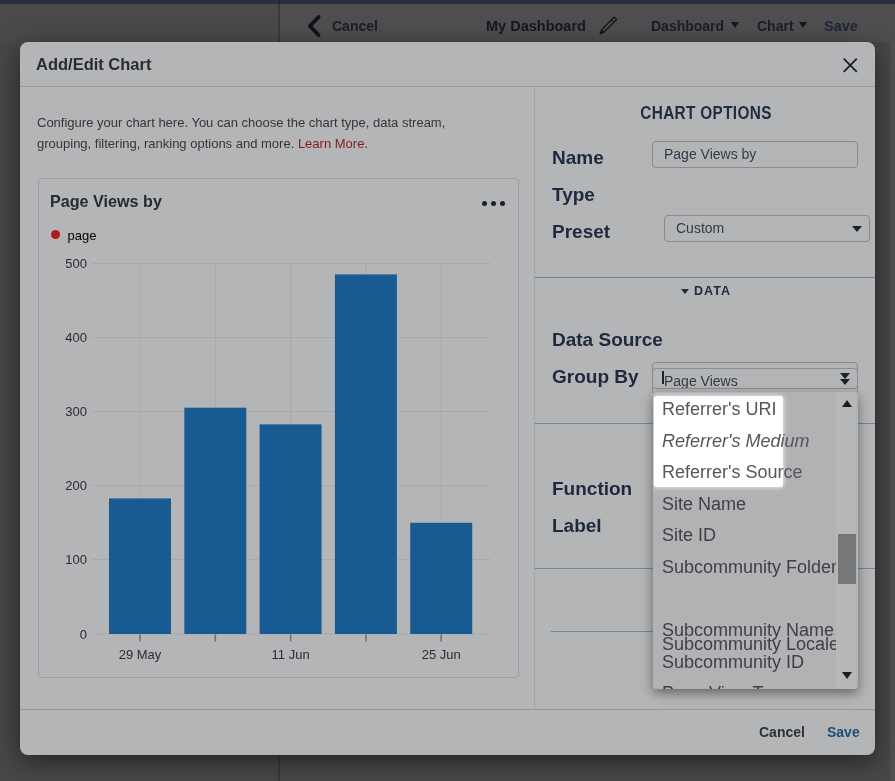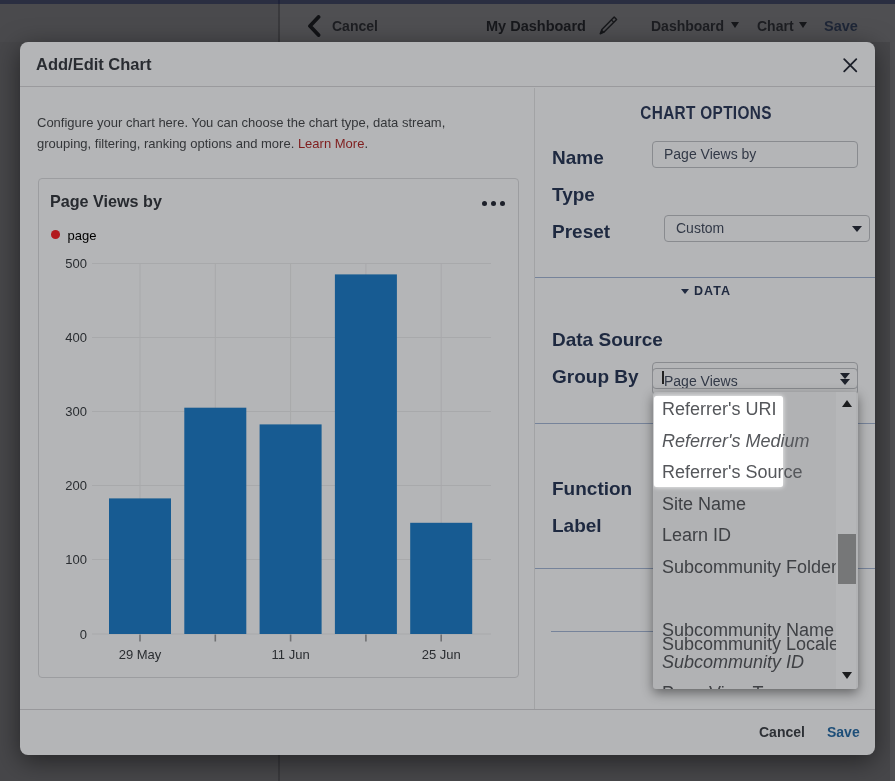--- a/index.html
+++ b/index.html
@@ -192,23 +192,23 @@
     <div class="abs hsep" id="sep3"></div>
     <div class="abs hsep" id="sep4"></div>
   </div>
 
   <div class="abs" id="dd">
     <div class="abs" id="ddwhite"></div>
     <div class="abs dditem ddlite" style="top:2px;">Referrer's URI</div>
     <div class="abs dditem ddlite" style="top:33.6px;font-style:italic;">Referrer's Medium</div>
     <div class="abs dditem ddlite" style="top:65.2px;">Referrer's Source</div>
     <div class="abs dditem" style="top:96.8px;">Site Name</div>
-    <div class="abs dditem" style="top:128.4px;">Learn ID</div>
+    <div class="abs dditem" style="top:128.4px;">Site ID</div>
     <div class="abs dditem" style="top:160px;">Subcommunity Folder</div>
     <div class="abs dditem" style="top:191.6px;margin-top:45px;">Subcommunity Locale</div>
     <div class="abs dditem" style="top:223.2px;">Subcommunity Name</div>
-    <div class="abs dditem" style="top:254.8px;font-style:italic;">Subcommunity ID</div>
+    <div class="abs dditem" style="top:254.8px;">Subcommunity ID</div>
     <div class="abs dditem" style="top:286.4px;">Page View Type</div>
     <div class="abs" id="ddsbtrack"></div>
     <div class="abs" id="ddthumb"></div>
     <div class="abs sbarr-up" style="top:8px;"></div>
     <div class="abs sbarr-dn" style="top:280px;"></div>
   </div>
 
 </body></html>

